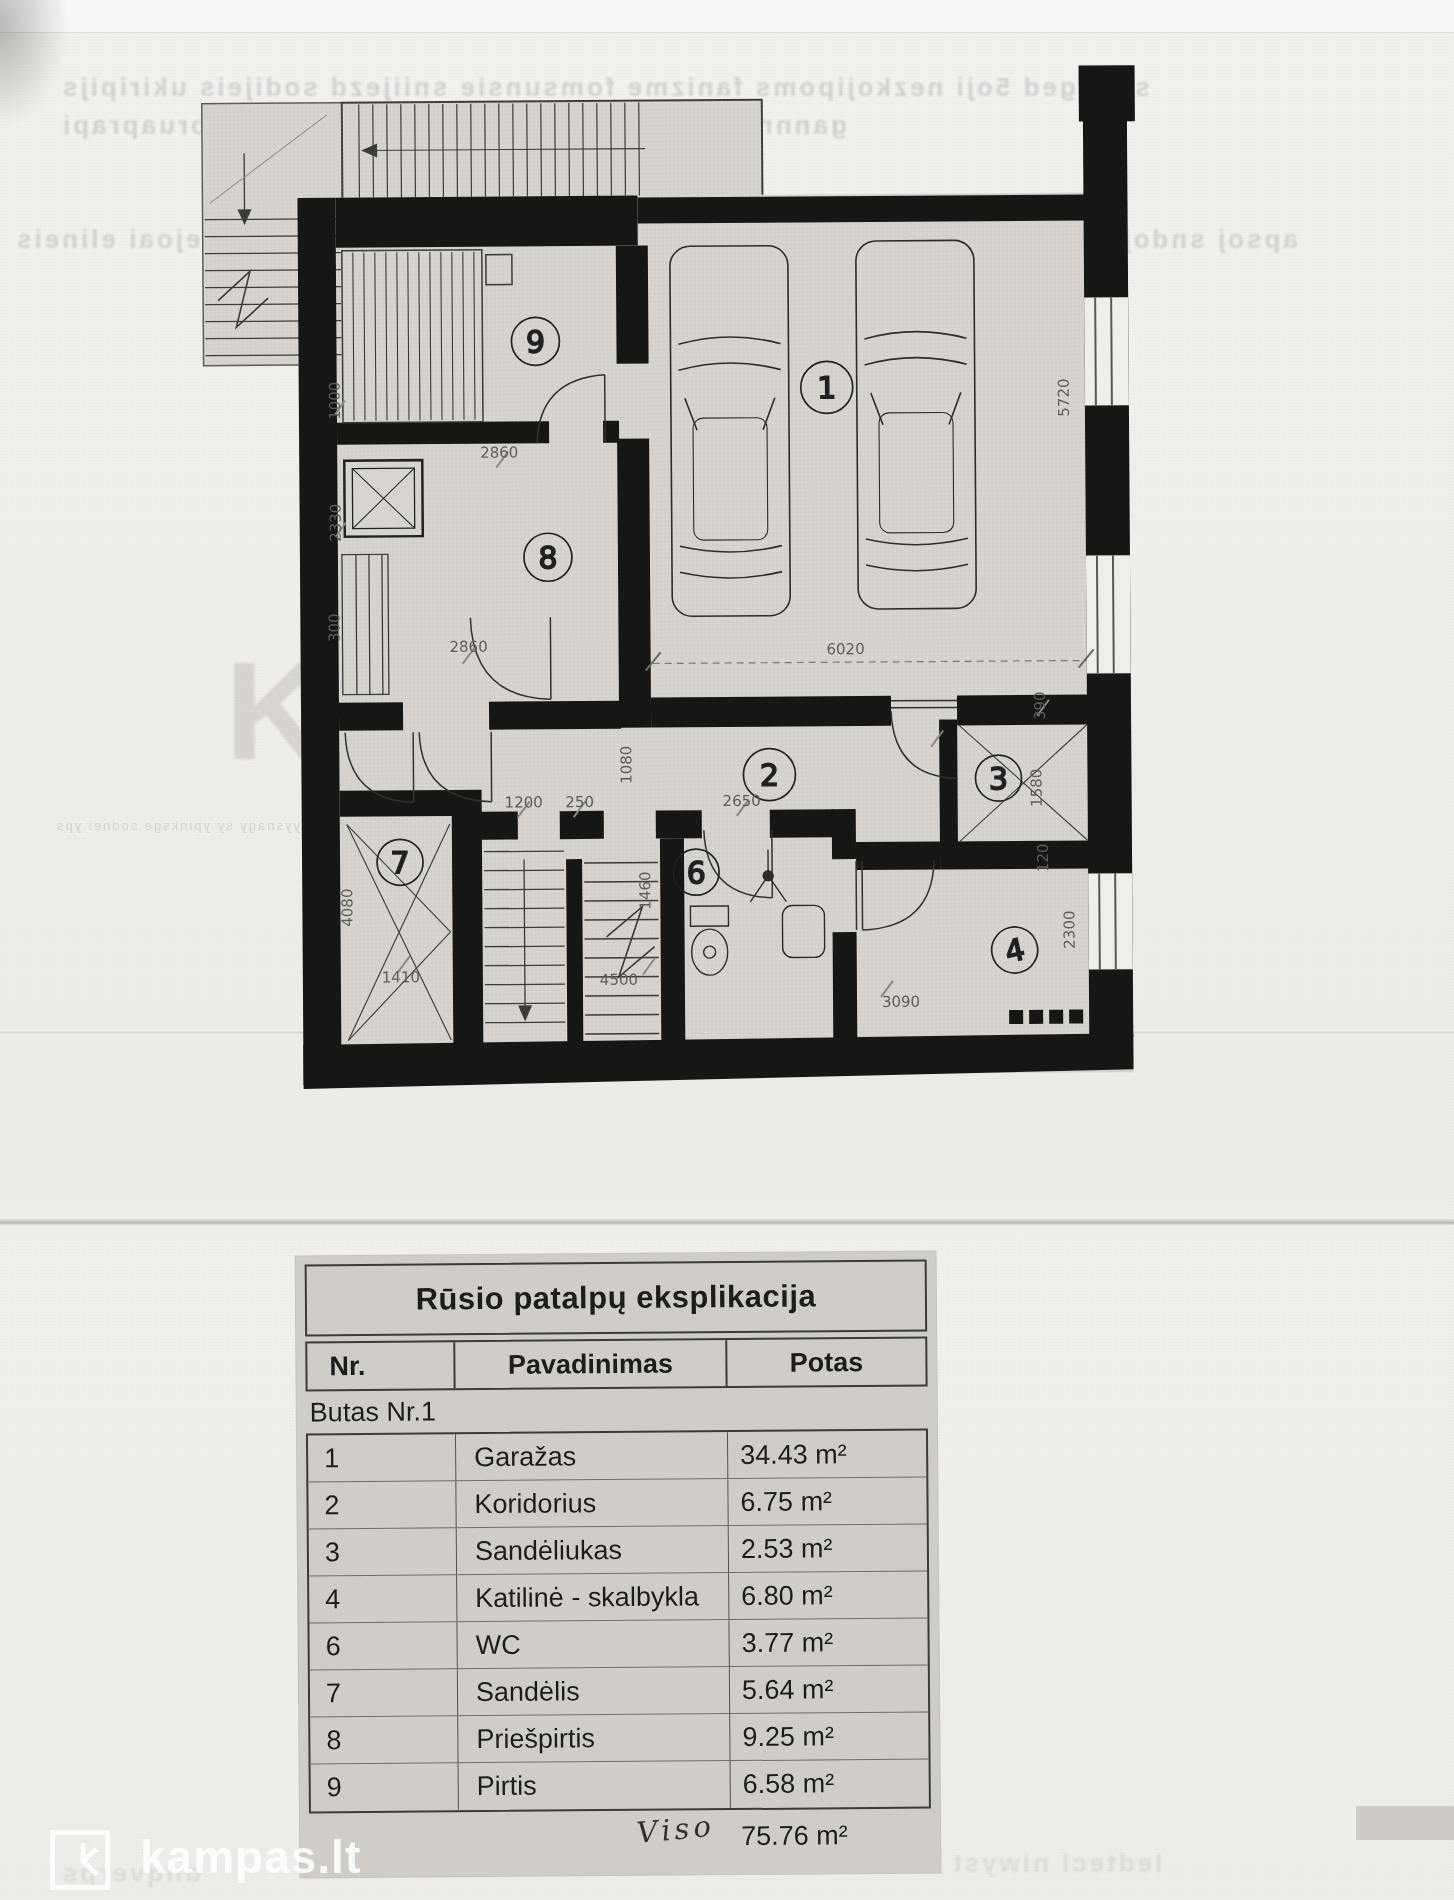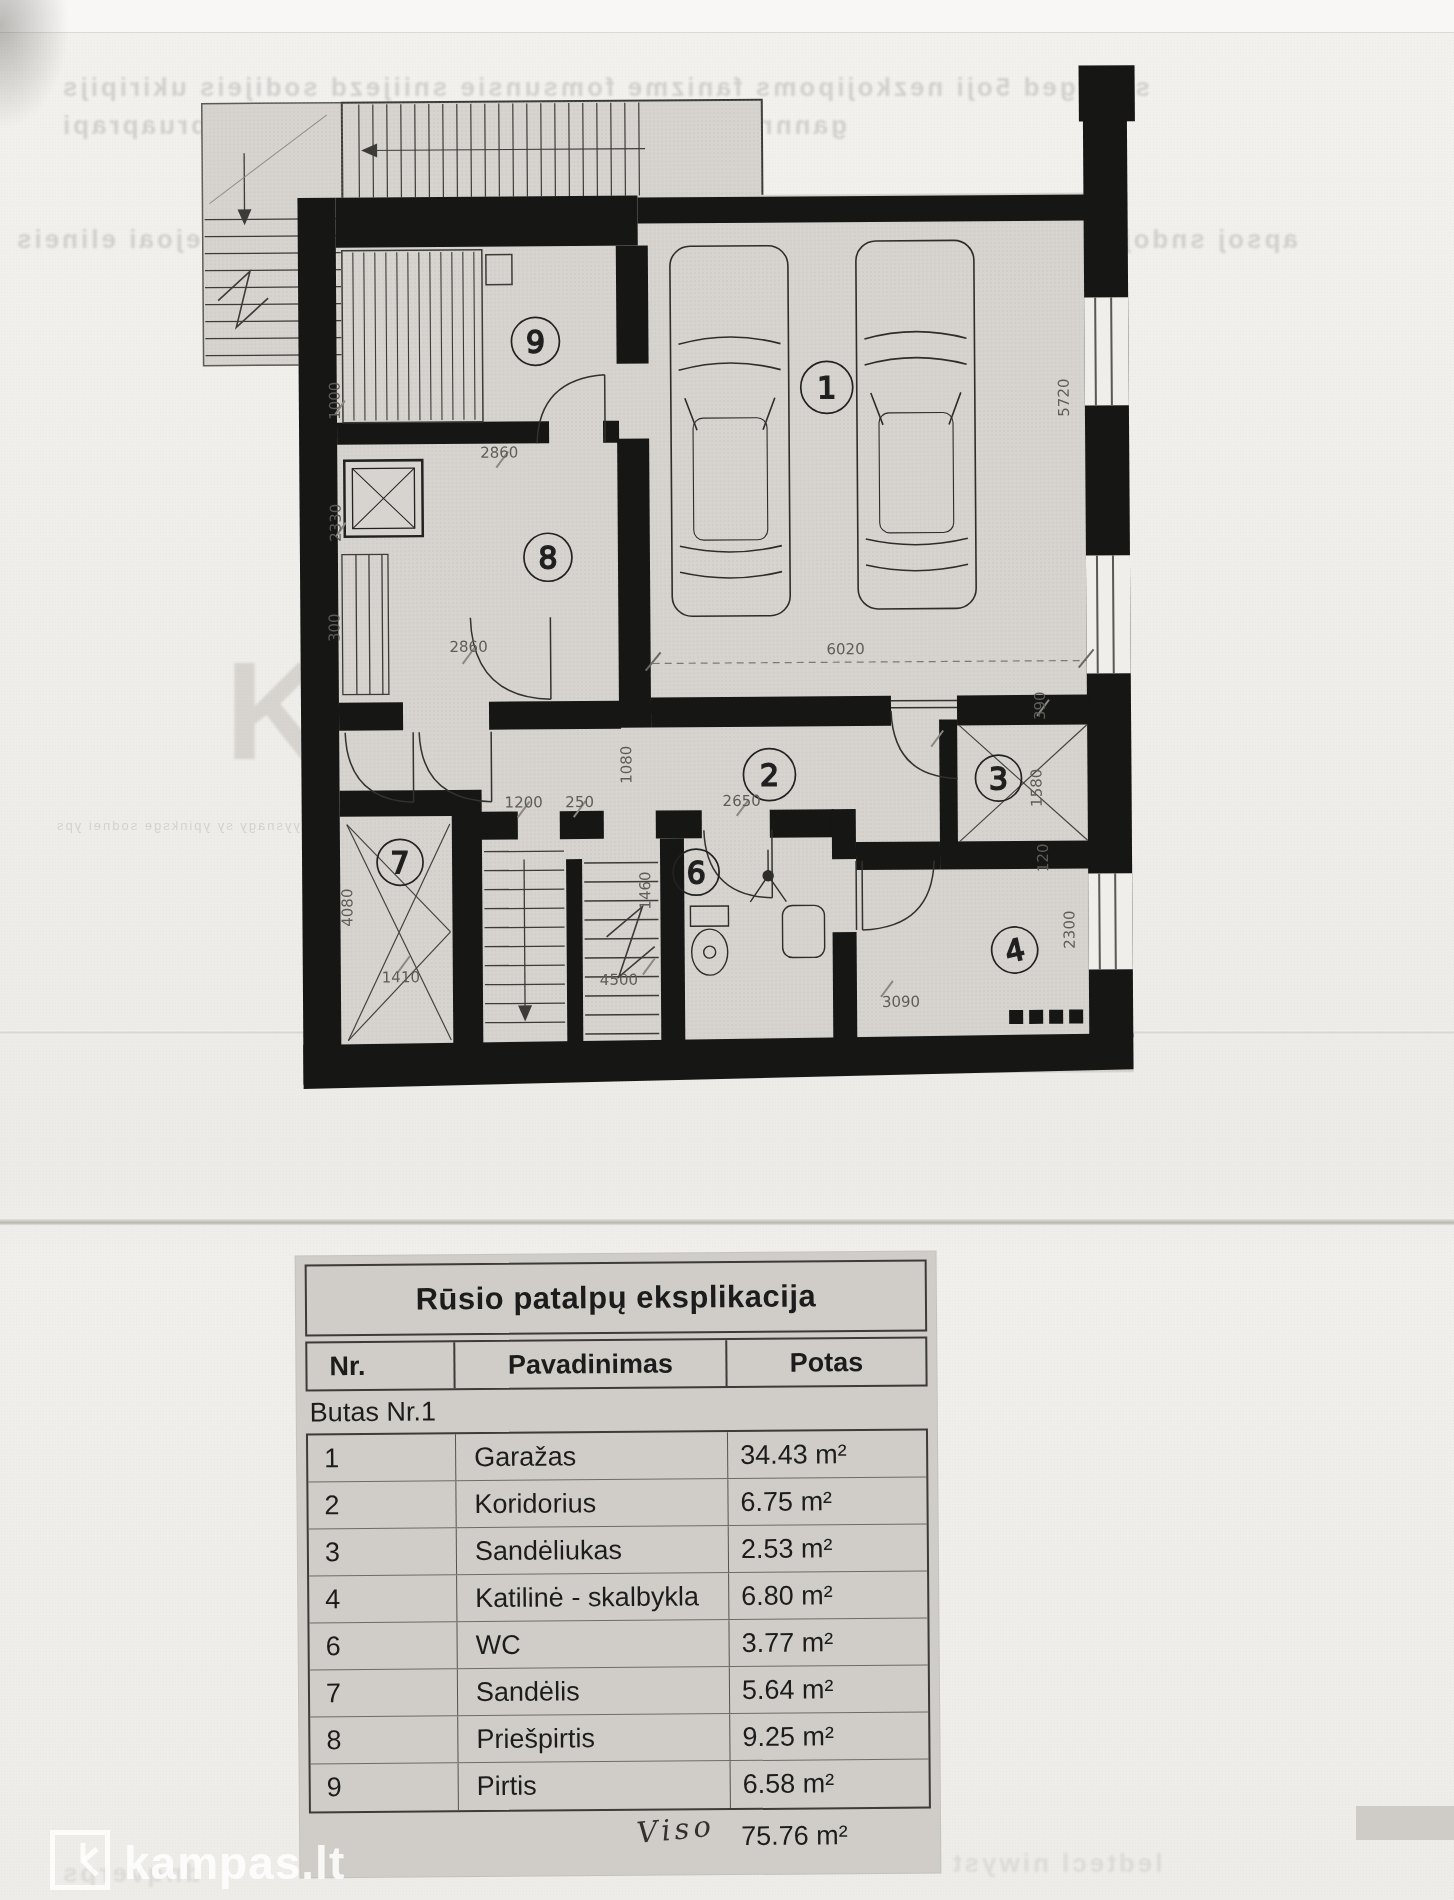--- a/index.html
+++ b/index.html
@@ -57,21 +57,21 @@
   .t-row > div:nth-child(1){padding-left:16px;border-right:1px solid #55534f;}
   .t-row > div:nth-child(2){padding-left:18px;border-right:1px solid #55534f;}
   .t-row > div:nth-child(3){padding-left:12px;}
   .t-total{display:grid;grid-template-columns:148px 272px 1fr;height:52px;}
   .t-total > div{display:flex;align-items:center;font-size:27px;}
   .t-total .hand{justify-content:flex-end;padding-right:14px;
     font-family:"DejaVu Serif","Liberation Serif",serif;font-style:italic;font-size:29px;
     letter-spacing:4px;color:#33312e;transform:rotate(-5deg);}
   .t-total > div:nth-child(3){padding-left:12px;}
   
-  .wm{position:absolute;left:14px;top:1830px;display:flex;align-items:flex-end;gap:14px;padding-left:36px;}
+  .wm{position:absolute;left:14px;top:1830px;display:flex;align-items:flex-start;gap:30px;padding-left:36px;}
   .wm-icon{width:50px;height:50px;border:5px solid rgba(255,255,255,0.82);position:relative;}
   .wm-text{font-size:46px;font-weight:bold;color:rgba(255,255,255,0.85);letter-spacing:1px;}
 </style>
 </head>
 <body>
 
 <div class="noise"></div>
 <div class="topstrip"></div>
 <div class="corner-smudge"></div>
 <div class="crease1"></div>

